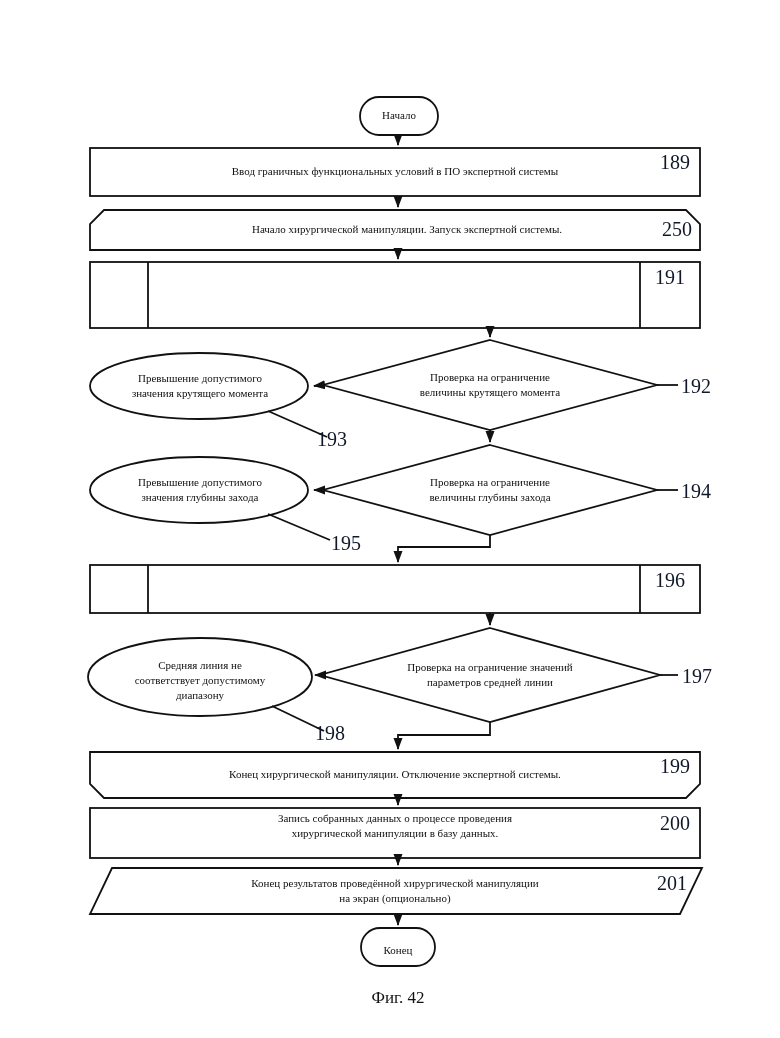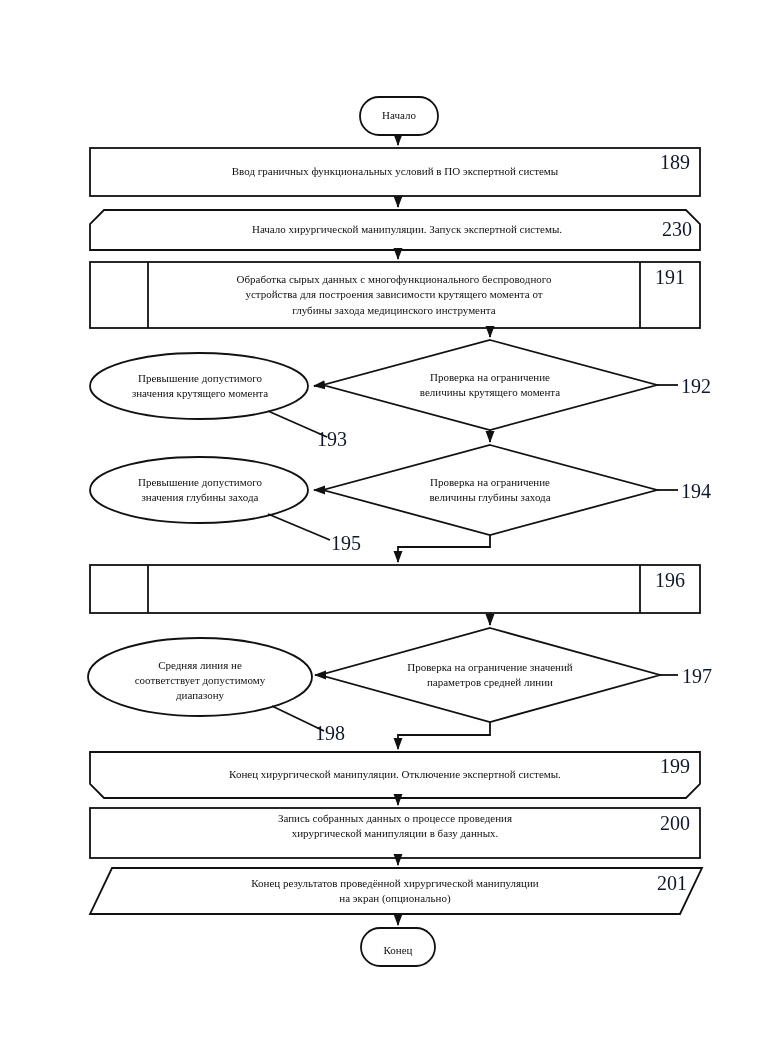--- a/index.html
+++ b/index.html
@@ -99,50 +99,48 @@
       <line x1="268" y1="514" x2="330" y2="540"></line>
       <line x1="272" y1="706" x2="324" y2="731"></line>
     </g>
   </svg>
 
   <div class="node-text" style="left:360px;top:97px;width:78px;height:38px;">Начало</div>
   <div class="node-text" style="left:361px;top:928px;width:74px;height:46px;">Конец</div>
 
   <div class="node-text" style="left:90px;top:148px;width:610px;height:48px;">Ввод граничных функциональных условий в ПО экспертной системы</div>
   <div class="node-text" style="left:90px;top:210px;width:610px;height:40px;margin-left:12px;">Начало хирургической манипуляции. Запуск экспертной системы.</div>
-  <div class="node-text" style="left:150px;top:262px;width:488px;height:66px;">Обработка сырых данных с многофункционального беспроводного
-устройства для построения зависимости крутящего момента от
-глубины захода медицинского инструмента</div>
   <div class="node-text" style="left:370px;top:350px;width:240px;height:70px;">Проверка на ограничение
 величины крутящего момента</div>
   <div class="node-text" style="left:94px;top:353px;width:212px;height:66px;">Превышение допустимого
 значения крутящего момента</div>
   <div class="node-text" style="left:370px;top:455px;width:240px;height:70px;">Проверка на ограничение
 величины глубины захода</div>
   <div class="node-text" style="left:94px;top:457px;width:212px;height:66px;">Превышение допустимого
 значения глубины захода</div>
   <div class="node-text" style="left:355px;top:640px;width:270px;height:70px;">Проверка на ограничение значений
 параметров средней линии</div>
   <div class="node-text" style="left:92px;top:640px;width:216px;height:81px;">Средняя линия не
 соответствует допустимому
 диапазону</div>
   <div class="node-text" style="left:90px;top:752px;width:610px;height:46px;">Конец хирургической манипуляции. Отключение экспертной системы.</div>
   <div class="node-text" style="left:90px;top:808px;width:610px;height:36px;border-radius:14px;">Запись собранных данных о процессе проведения
 хирургической манипуляции в базу данных.</div>
   <div class="node-text" style="left:100px;top:868px;width:590px;height:46px;">Конец результатов проведённой хирургической манипуляции
 на экран (опционально)</div>
 
   <div class="num-label" style="left:660px;top:151px;">189</div>
-  <div class="num-label" style="left:662px;top:218px;">230</div>
+  <div class="num-label" style="left:662px;top:218px;">250</div>
   <div class="num-label" style="left:640px;top:266px;width:60px;text-align:center;">191</div>
   <div class="num-label" style="left:681px;top:375px;">192</div>
   <div class="num-label" style="left:317px;top:428px;">193</div>
   <div class="num-label" style="left:681px;top:480px;">194</div>
   <div class="num-label" style="left:331px;top:532px;">195</div>
   <div class="num-label" style="left:640px;top:569px;width:60px;text-align:center;">196</div>
   <div class="num-label" style="left:682px;top:665px;">197</div>
   <div class="num-label" style="left:315px;top:722px;">198</div>
   <div class="num-label" style="left:660px;top:755px;">199</div>
   <div class="num-label" style="left:660px;top:812px;">200</div>
   <div class="num-label" style="left:657px;top:872px;">201</div>
 
+  <div class="caption">Фиг. 42</div>
 
 </div>
 
 </body></html>

